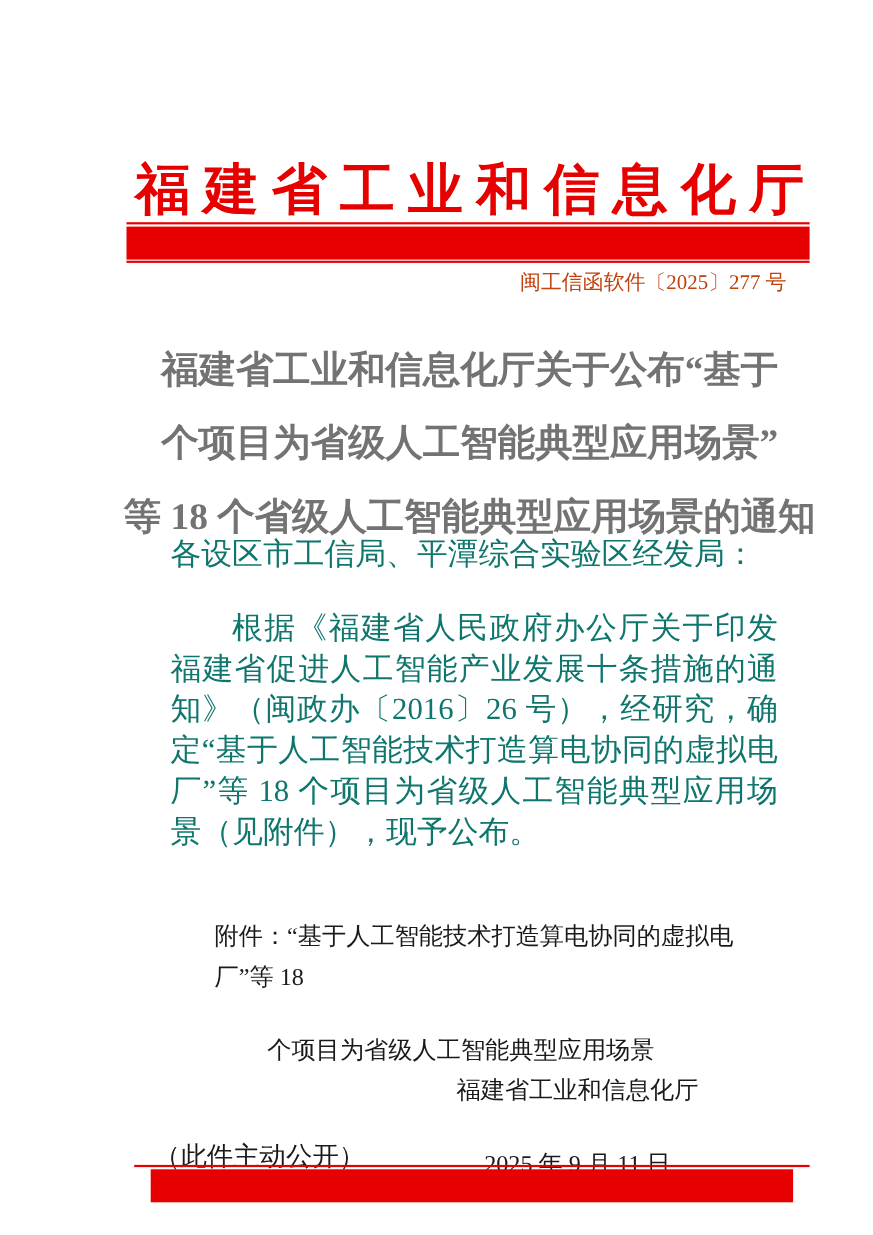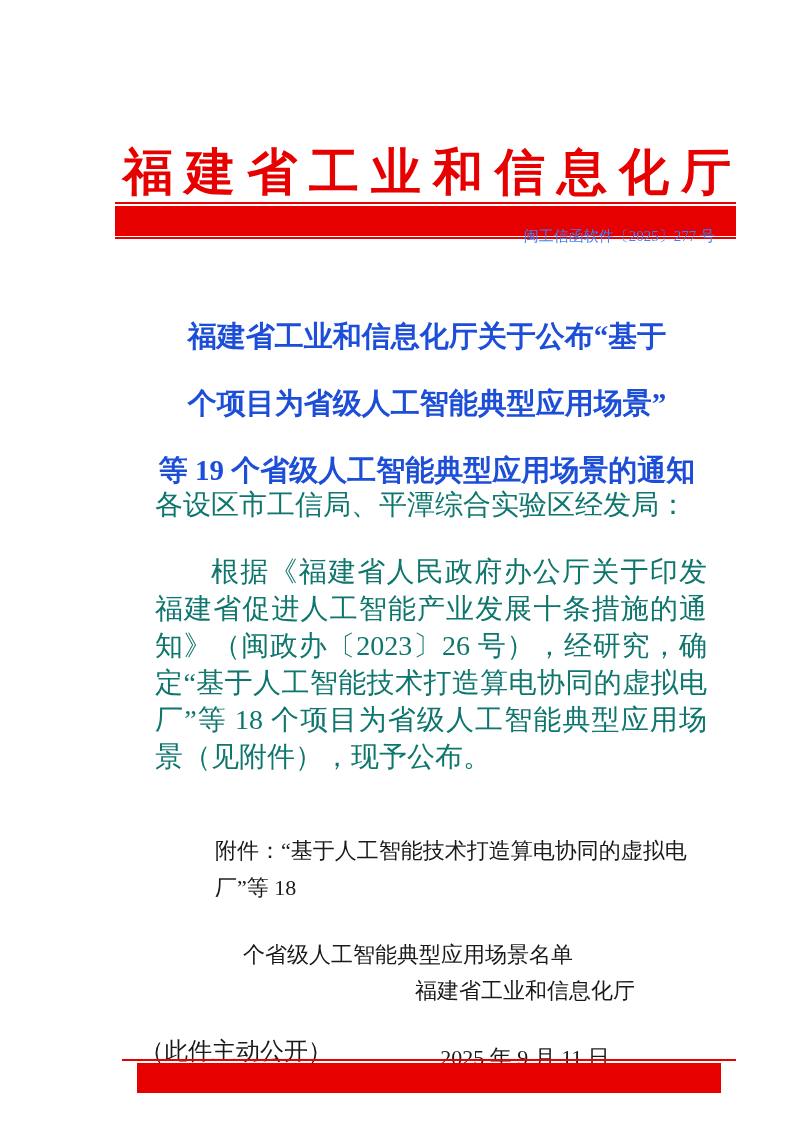--- a/index.html
+++ b/index.html
@@ -40,38 +40,38 @@
     padding: 1.5px 0;
   }
   .rule-top .rule-inner {
     height: 4px;
     background: #e60000;
   }
 
   
   .doc-number {
     position: absolute;
-    top: 182px;
+    top: 199px;
     right: 94px;
-    font-size: 15px;
-    color: #3b82f6;
+    font-size: 19px;
+    color: #c2410c;
     white-space: nowrap;
   }
 
   
   .doc-title {
     position: absolute;
     top: 258px;
     left: 50px;
     right: 50px;
     text-align: center;
-    font-size: 29px;
+    font-size: 34px;
     font-weight: bold;
     line-height: 37px;
-    color: #1d4ed8;
+    color: #737373;
   }
 
   
   .body-block {
     position: absolute;
     top: 402px;
     left: 95px;
     width: 612px;
     font-size: 28px;
     line-height: 37px;
@@ -85,21 +85,21 @@
   
   .attachment-block {
     position: absolute;
     top: 772px;
     left: 95px;
     width: 612px;
     font-size: 22px;
     line-height: 37px;
     color: #1a1a1a;
   }
-  .attachment-line1 { margin-left: 60px; }
+  .attachment-line1 { margin-left: 40px; }
   .attachment-line2 { margin-left: 88px; }
 
   
   .signature-block {
     position: absolute;
     top: 912px;
     right: 159px;
     text-align: center;
     font-size: 22px;
     line-height: 37px;
@@ -140,31 +140,31 @@
 
   <div class="rule-top">
     <div class="rule-inner"></div>
   </div>
 
   <div class="doc-number">闽工信函软件〔2025〕277 号</div>
 
   <div class="doc-title">
     <div>福建省工业和信息化厅关于公布“基于</div>
     <div>个项目为省级人工智能典型应用场景”</div>
-    <div>等 19 个省级人工智能典型应用场景的通知</div>
+    <div>等 18 个省级人工智能典型应用场景的通知</div>
   </div>
 
   <div class="body-block">
     <p>各设区市工信局、平潭综合实验区经发局：</p>
-    <p class="indent">根据《福建省人民政府办公厅关于印发福建省促进人工智能产业发展十条措施的通知》（闽政办〔2023〕26 号），经研究，确定“基于人工智能技术打造算电协同的虚拟电厂”等 18 个项目为省级人工智能典型应用场景（见附件），现予公布。</p>
+    <p class="indent">根据《福建省人民政府办公厅关于印发福建省促进人工智能产业发展十条措施的通知》（闽政办〔2016〕26 号），经研究，确定“基于人工智能技术打造算电协同的虚拟电厂”等 18 个项目为省级人工智能典型应用场景（见附件），现予公布。</p>
   </div>
 
   <div class="attachment-block">
     <div class="attachment-line1">附件：“基于人工智能技术打造算电协同的虚拟电厂”等 18</div>
-    <div class="attachment-line2">个省级人工智能典型应用场景名单</div>
+    <div class="attachment-line2">个项目为省级人工智能典型应用场景</div>
   </div>
 
   <div class="signature-block">
     <div>福建省工业和信息化厅</div>
     <div>2025 年 9 月 11 日</div>
   </div>
 
   <div class="footer-note">（此件主动公开）</div>
 
   <div class="rule-bottom">

